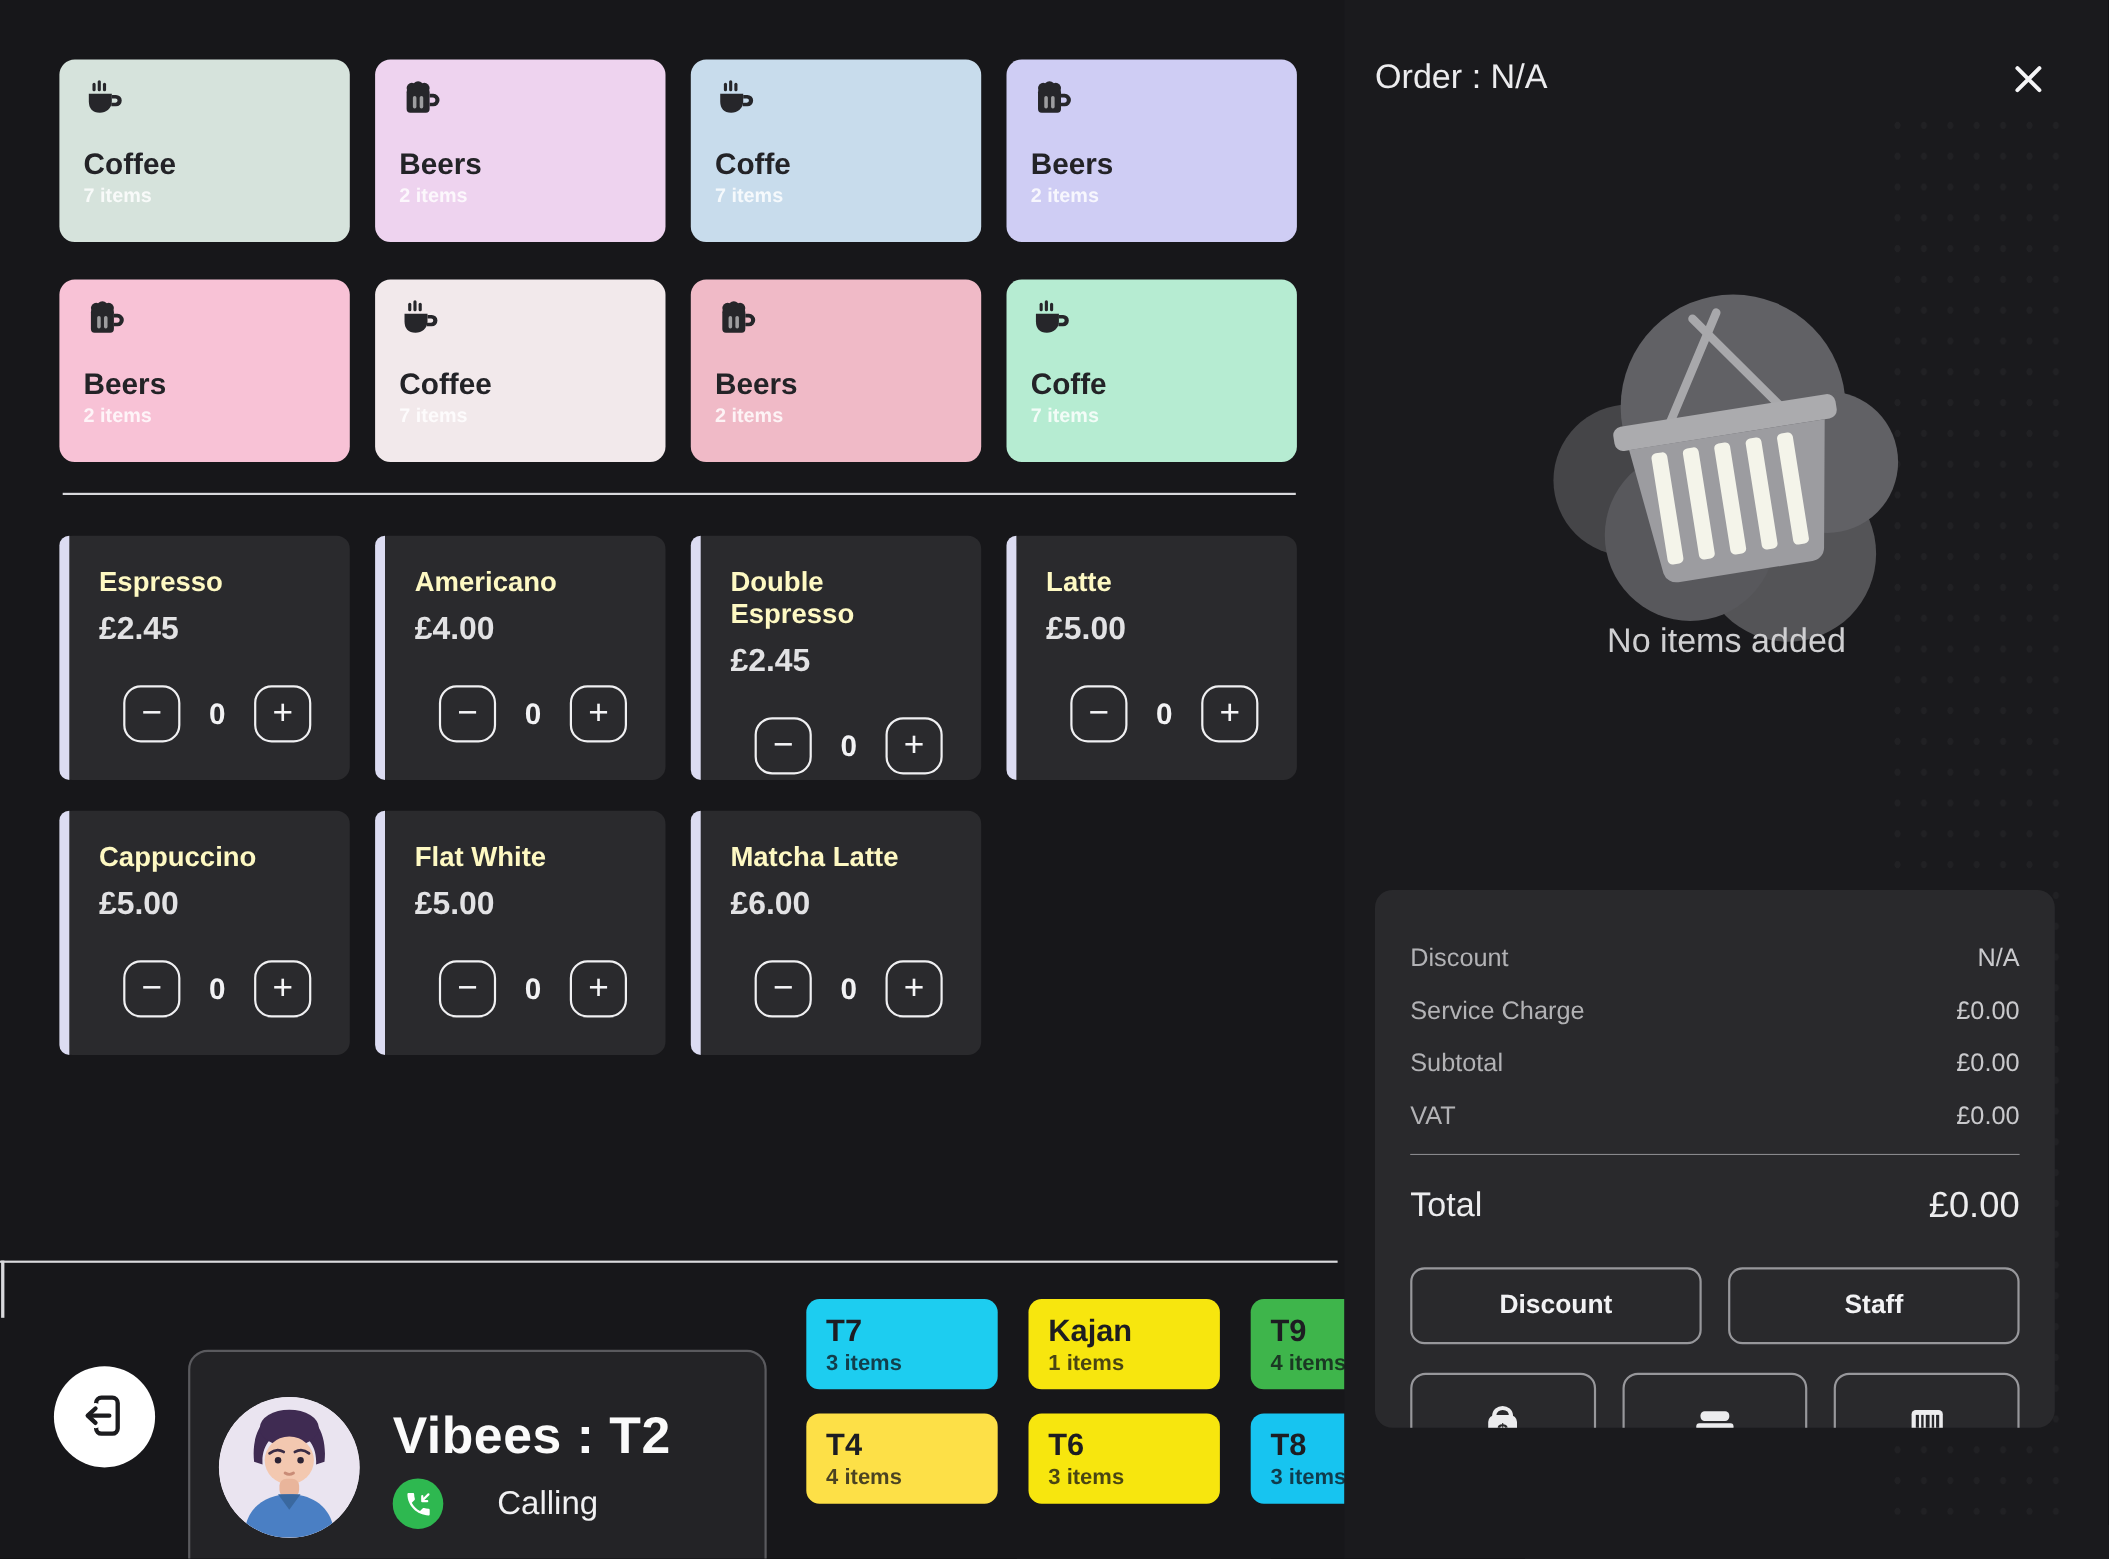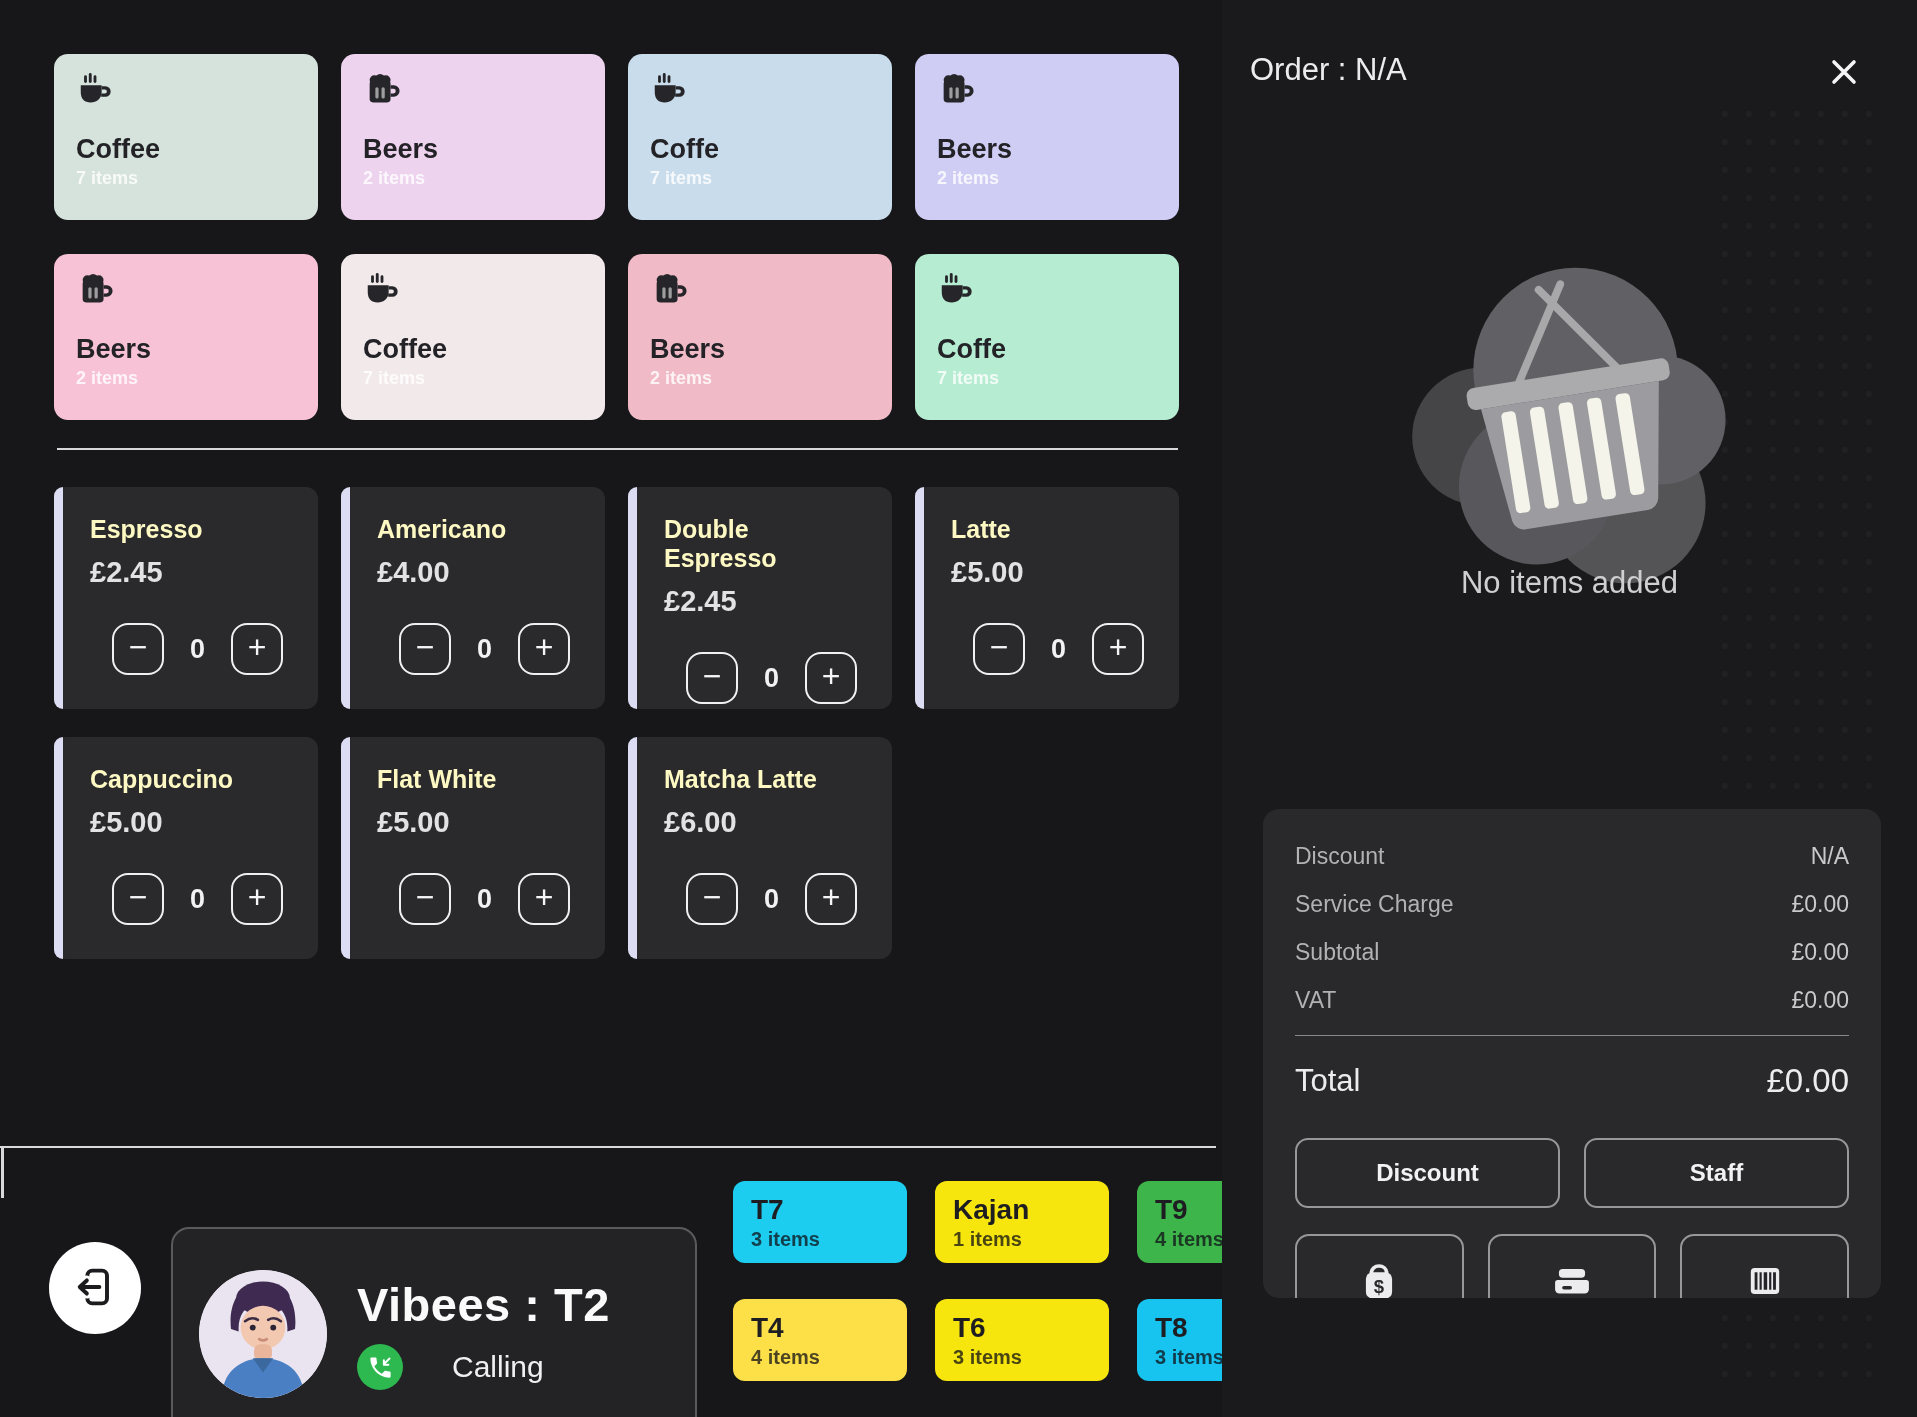--- a/index.html
+++ b/index.html
@@ -47,43 +47,43 @@
   .avatar{width:128px;height:128px;border-radius:50%;background:#eae4f0;overflow:hidden;flex:none;}
   .avatar svg{width:128px;height:128px;display:block;}
   .user-name{font-size:47px;font-weight:800;color:#fafafa;letter-spacing:.5px;}
   .status-row{margin-top:12px;display:flex;align-items:center;gap:18px;}
   .call-badge{width:46px;height:46px;border-radius:50%;background:#2eb850;
     display:flex;align-items:center;justify-content:center;}
   .call-badge svg{width:27px;height:27px;}
   .user-status{font-size:30px;color:#f0f0f2;margin-left:31px;}
 
   .tables{position:absolute;left:733px;top:1181px;display:grid;
-    grid-template-columns:repeat(3,174px);gap:36px 28px;}
+    grid-template-columns:repeat(3,174px);gap:22px 28px;}
   .table-btn{width:174px;height:82px;border:none;border-radius:12px;text-align:left;
     padding:10px 18px;cursor:pointer;}
   .tbl-name{font-size:28px;font-weight:800;color:#1d1d22;}
   .tbl-count{margin-top:2px;font-size:20px;font-weight:700;color:rgba(15,15,22,0.75);}
 
   
   .order-panel{position:absolute;left:1222px;top:0;width:695px;height:1417px;
     background:#1a1a1d;z-index:5;}
   .order-panel::before{content:"";position:absolute;right:44px;top:100px;bottom:40px;width:160px;
     background-image:radial-gradient(rgba(255,255,255,0.03) 2.5px,transparent 3px);
     background-size:24px 28px;pointer-events:none;}
   .panel-title{position:absolute;left:28px;top:52px;font-size:31px;color:#ececee;}
   .close-btn{position:absolute;left:601px;top:52px;width:42px;height:42px;background:transparent;
     border:none;cursor:pointer;padding:0;}
   .close-btn svg{width:38px;height:38px;}
 
   .empty-illustration{position:absolute;left:148px;top:220px;width:400px;height:340px;}
   .empty-text{position:absolute;left:0;top:565px;width:100%;text-align:center;
     font-size:31px;color:#cfcfd1;}
 
-  .summary-card{position:absolute;left:41px;top:809px;width:618px;height:489px;
-    background:#29292c;border-radius:16px;padding:34px 32px;overflow:hidden;}
+  .summary-card{position:absolute;left:28px;top:809px;width:618px;height:489px;
+    background:#29292c;border-radius:16px;padding:48px 32px;overflow:hidden;}
   .sum-row{display:flex;justify-content:space-between;margin-bottom:21px;}
   .sum-label{font-size:23px;color:#b2b2b5;}
   .sum-value{font-size:23px;color:#c9c9cc;}
   .sum-divider{height:1px;background:#88888c;margin:10px 0 26px 0;}
   .total-row{display:flex;justify-content:space-between;align-items:center;}
   .total-label{font-size:31px;font-weight:500;color:#ececee;}
   .total-value{font-size:33px;font-weight:500;color:#ececee;}
   .action-row{margin-top:38px;display:flex;gap:24px;}
   .action-btn{flex:1;height:70px;border:2px solid #97979b;border-radius:13px;background:transparent;
     color:#f2f2f4;font-size:24px;font-weight:700;cursor:pointer;}

